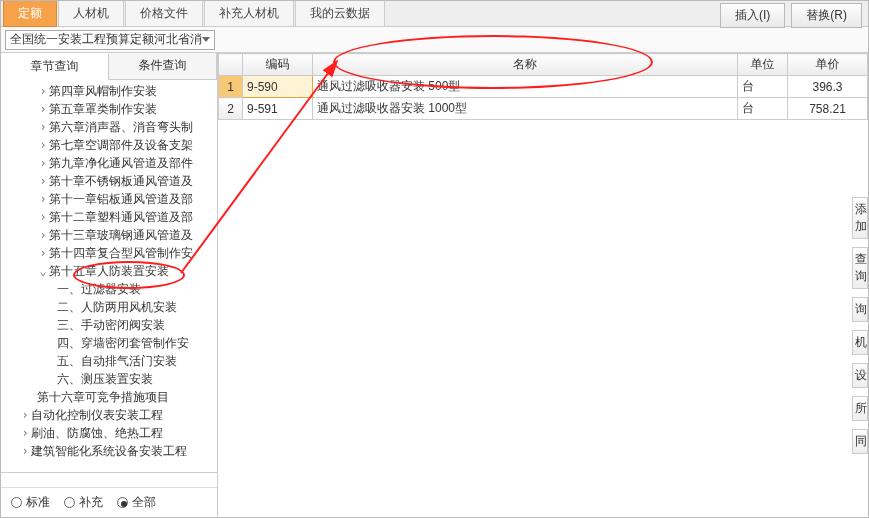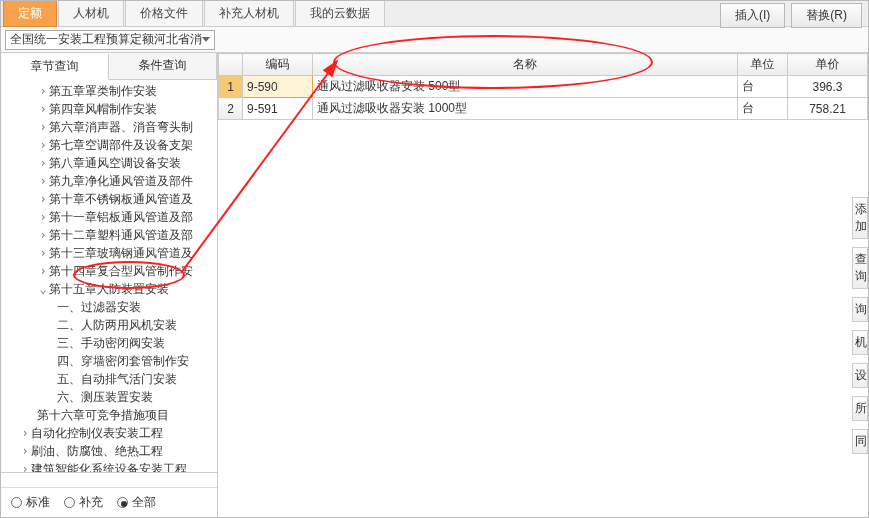--- a/index.html
+++ b/index.html
@@ -90,25 +90,24 @@
   </div>
 
   <div class="body">
 
     <div class="leftpanel">
       <div class="lefttabs">
         <div class="lefttab active"><span>章节查询</span></div>
         <div class="lefttab"><span>条件查询</span></div>
       </div>
       <div class="tree">
+        <div class="tnode d2"><span class="tog">›</span><span class="lbl">第四章风帽制作安装</span></div>
         <div class="tnode d2"><span class="tog">›</span><span class="lbl">第五章罩类制作安装</span></div>
-        <div class="tnode d2"><span class="tog">›</span><span class="lbl">第四章风帽制作安装</span></div>
         <div class="tnode d2"><span class="tog">›</span><span class="lbl">第六章消声器、消音弯头制</span></div>
         <div class="tnode d2"><span class="tog">›</span><span class="lbl">第七章空调部件及设备支架</span></div>
-        <div class="tnode d2"><span class="tog">›</span><span class="lbl">第八章通风空调设备安装</span></div>
         <div class="tnode d2"><span class="tog">›</span><span class="lbl">第九章净化通风管道及部件</span></div>
         <div class="tnode d2"><span class="tog">›</span><span class="lbl">第十章不锈钢板通风管道及</span></div>
         <div class="tnode d2"><span class="tog">›</span><span class="lbl">第十一章铝板通风管道及部</span></div>
         <div class="tnode d2"><span class="tog">›</span><span class="lbl">第十二章塑料通风管道及部</span></div>
         <div class="tnode d2"><span class="tog">›</span><span class="lbl">第十三章玻璃钢通风管道及</span></div>
         <div class="tnode d2"><span class="tog">›</span><span class="lbl">第十四章复合型风管制作安</span></div>
         <div class="tnode d2"><span class="tog">⌄</span><span class="lbl">第十五章人防装置安装</span></div>
         <div class="tnode d3"><span class="lbl">一、过滤器安装</span></div>
         <div class="tnode d3"><span class="lbl">二、人防两用风机安装</span></div>
         <div class="tnode d3"><span class="lbl">三、手动密闭阀安装</span></div>

